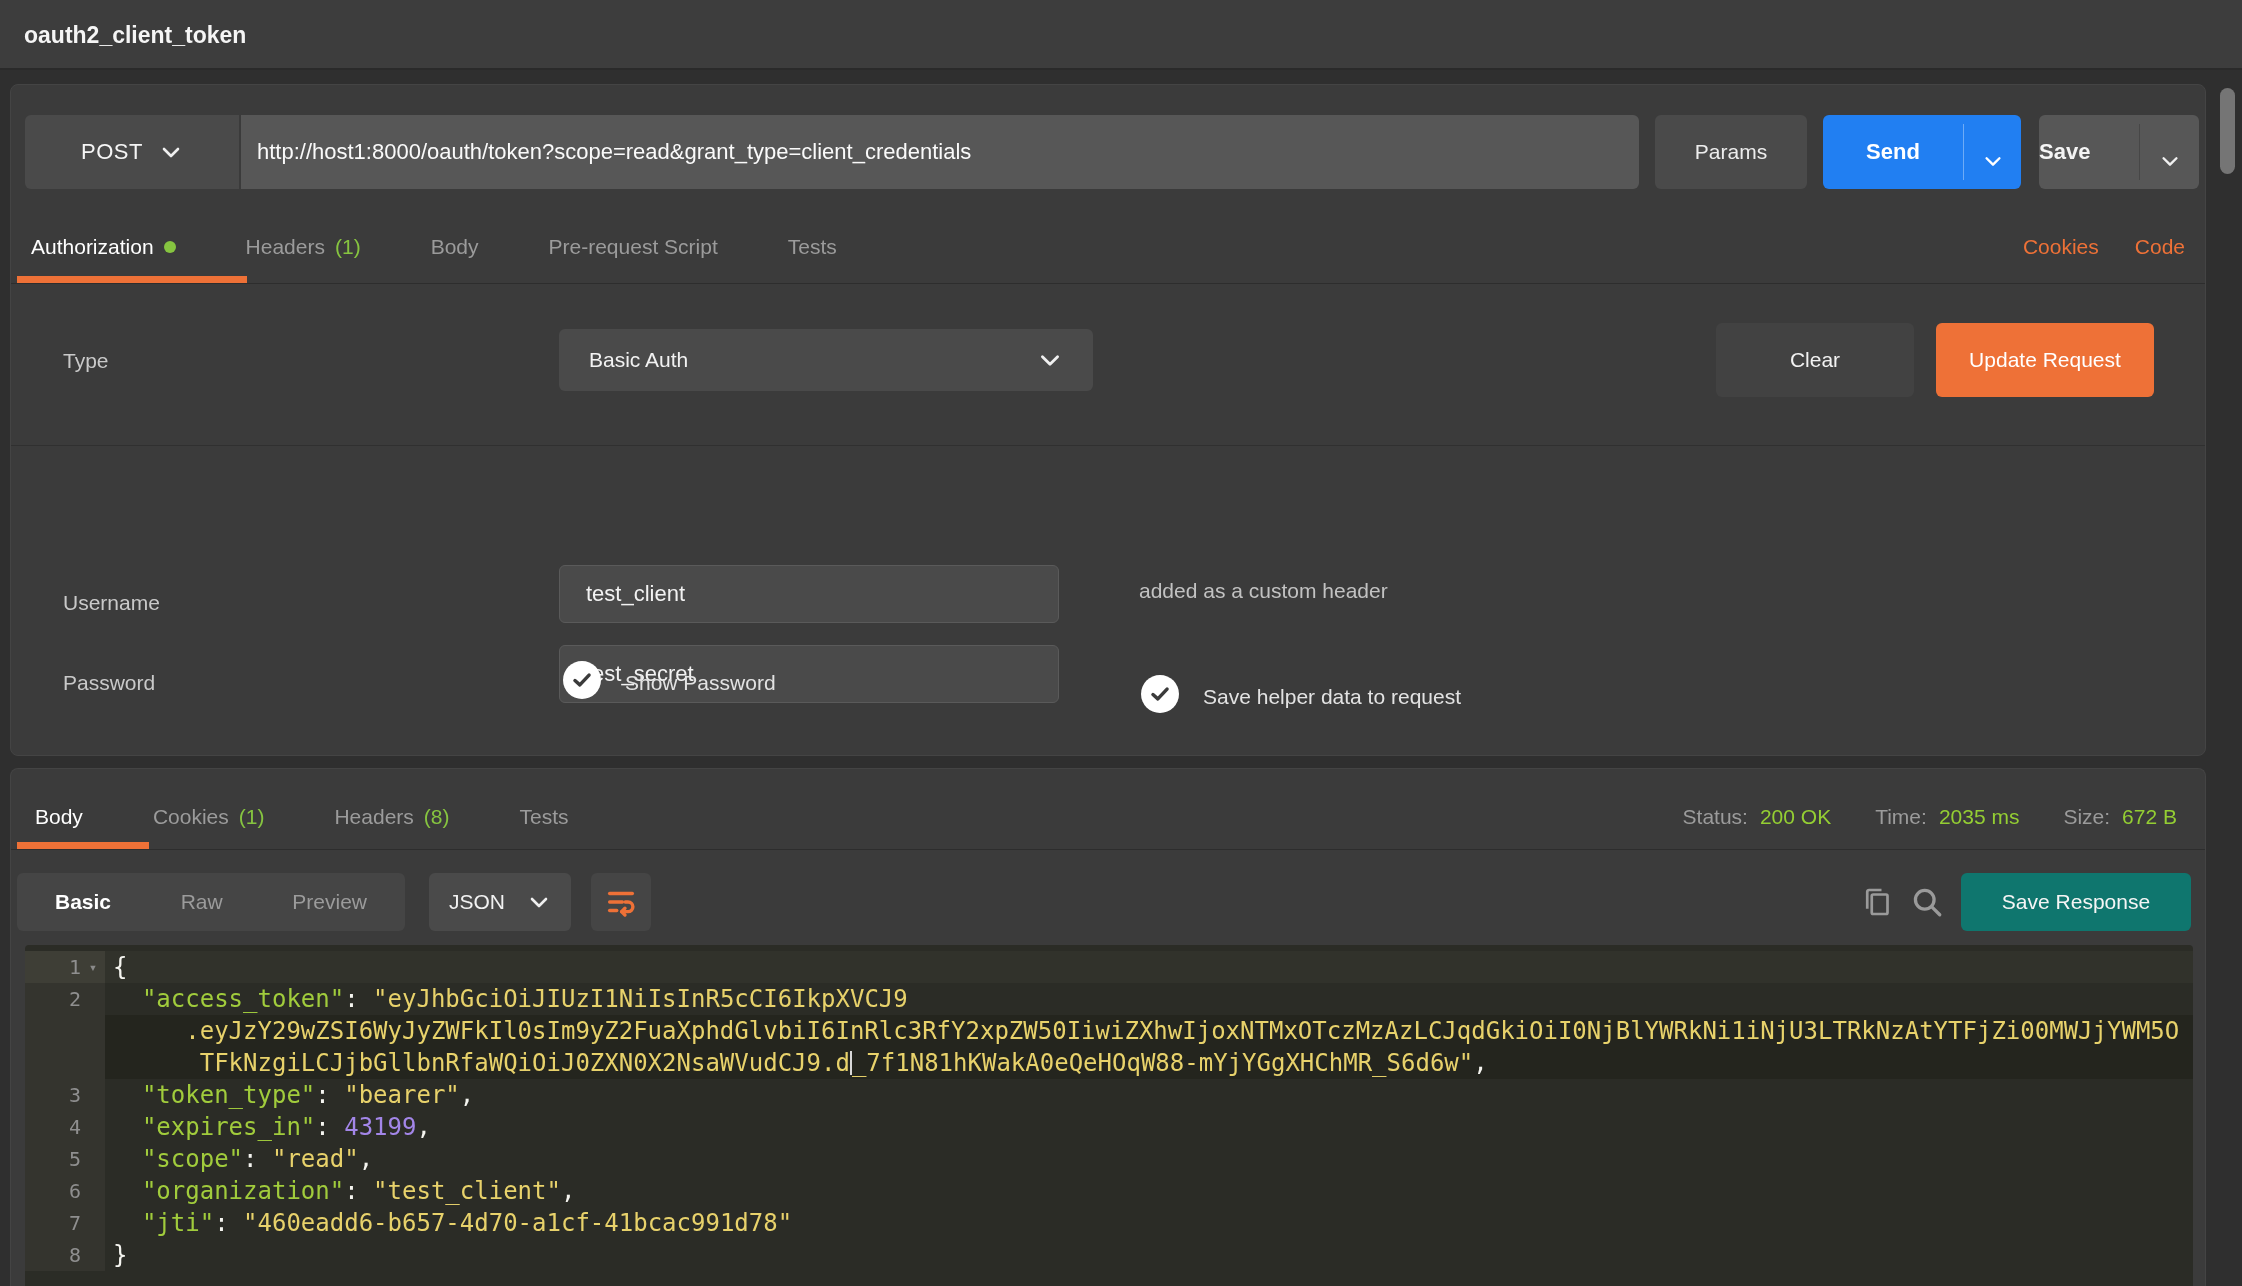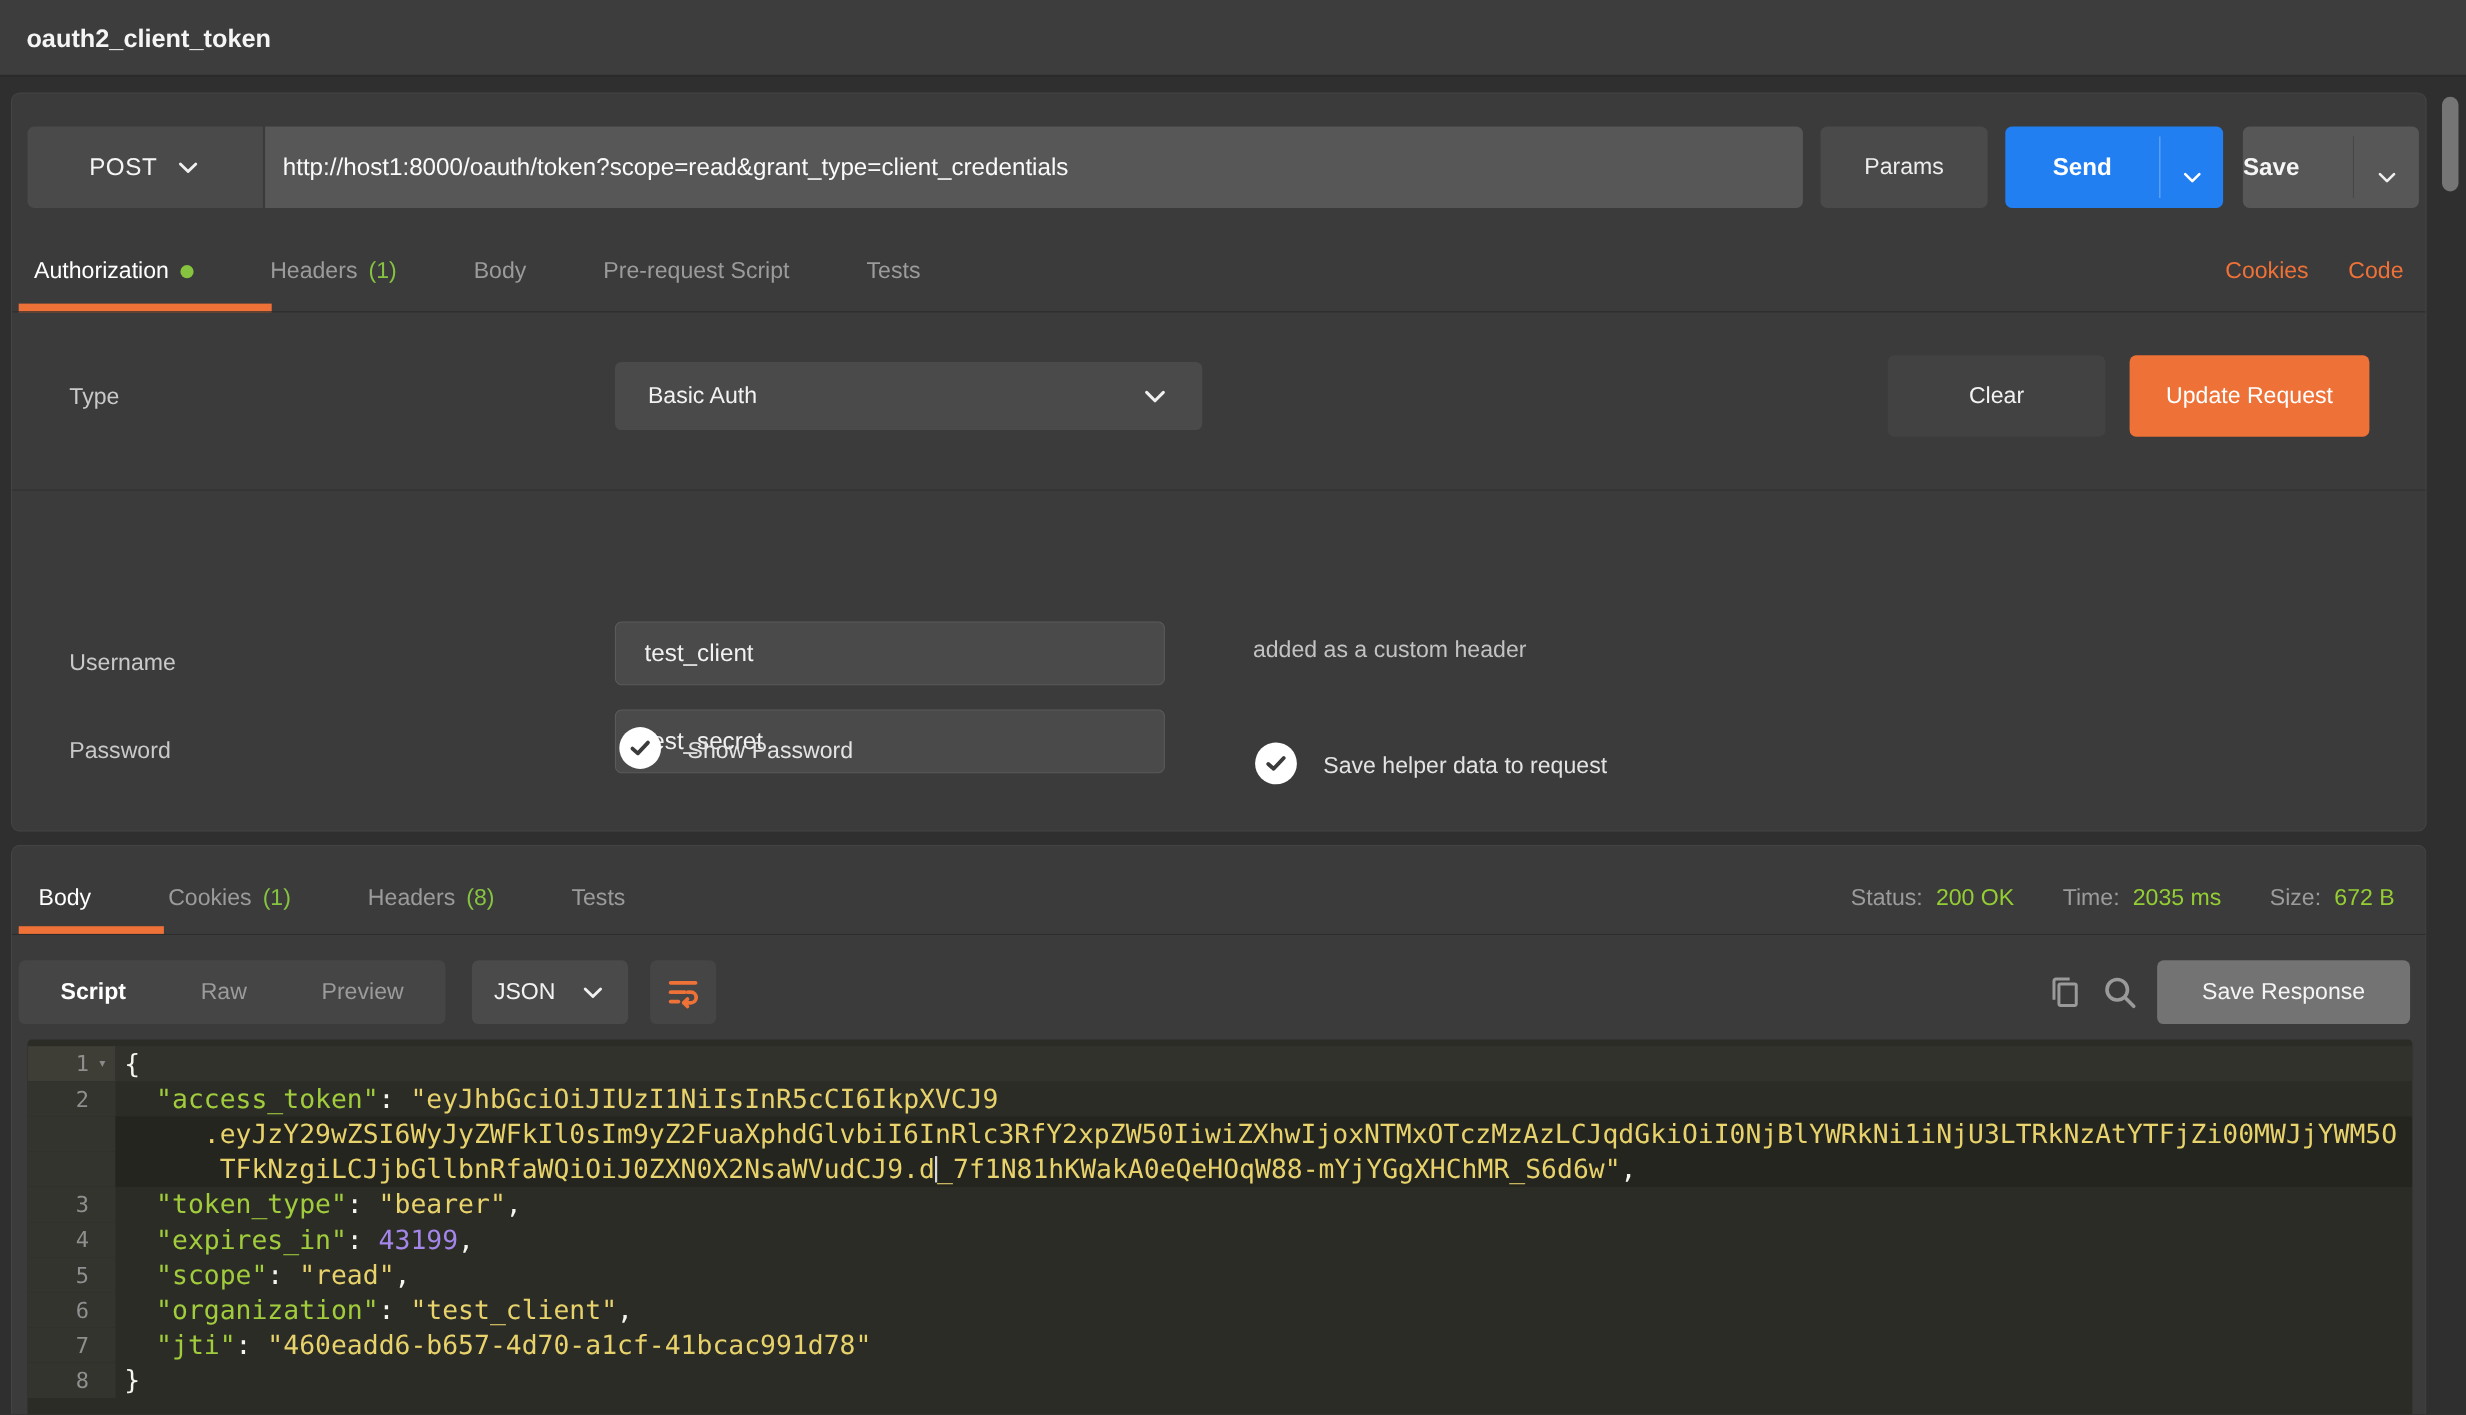--- a/index.html
+++ b/index.html
@@ -72,21 +72,21 @@
   
   #resp-toolbar{position:absolute;left:0;right:0;top:104px;height:58px}
   #view-modes{position:absolute;left:6px;top:0;width:388px;height:58px;background:#454545;border-radius:6px;display:flex;align-items:center;justify-content:space-between;padding:0 38px}
   .mode{font-size:21px;color:#9B9B9B;cursor:pointer}
   .mode.active{color:#FFFFFF;font-weight:bold}
   #format-select{left:418px;top:0;width:142px;height:58px;padding:0 20px;font-size:21px}
   #wrap-btn{position:absolute;left:580px;top:0;width:60px;height:58px;background:#454545;border-radius:6px;display:flex;align-items:center;justify-content:center;cursor:pointer}
   .tool-icon{position:absolute;top:11px;width:36px;height:36px;cursor:pointer}
   #copy-icon{left:1848px}
   #search-icon{left:1898px}
-  #save-response-btn{position:absolute;right:14px;top:0;width:230px;height:58px;background:#737373;border-radius:6px;display:flex;align-items:center;justify-content:center;font-size:21px;color:#F5F5F5;cursor:pointer}
+  #save-response-btn{position:absolute;right:14px;top:0;width:230px;height:58px;background:#0f766e;border-radius:6px;display:flex;align-items:center;justify-content:center;font-size:21px;color:#F5F5F5;cursor:pointer}
 
   
   #code-area{position:absolute;left:14px;top:176px;width:2168px;bottom:0;background:#2B2C26;border-radius:4px 4px 0 0;overflow:hidden;padding-top:6px}
   .code-row{display:flex;height:32px}
   .gutter-cell{width:80px;flex:none;background:#34342E;display:flex;justify-content:flex-end;align-items:center;font-family:"DejaVu Sans Mono",monospace;font-size:20px;color:#8F8F8F}
   .line-num{width:44px;text-align:right;display:inline-block}
   .fold{width:24px;text-align:center;font-size:14px;color:#8A8A8A}
   .code-content{flex:1;white-space:pre;font-family:"DejaVu Sans Mono",monospace;font-size:24px;line-height:32px;padding-left:8px}
   .code-row.band .code-content{background:#24251E}
   .code-row.hl .code-content{background:#31322B}
@@ -229,21 +229,21 @@
     <span class="stat-pair">
       <span class="stat-label">Size:</span>
       <span class="stat-value">672 B</span>
     </span>
   </div>
   <div id="response-underline" class="tab-underline"></div>
   <div id="response-tabs-divider" class="tabs-divider"></div>
 
   <div id="resp-toolbar">
     <div id="view-modes">
-        <span class="mode active">Script</span>
+        <span class="mode active">Basic</span>
         <span class="mode">Raw</span>
         <span class="mode">Preview</span>
       </div>
     <div id="format-select" class="select">
       <span>JSON</span>
       <span style="display:flex">
         <svg width="24" height="24" viewBox="0 0 24 24">
             <polyline points="5 9 12 16 19 9" fill="none" stroke="#F0F0F0" stroke-width="2.6" stroke-linecap="round" stroke-linejoin="round"></polyline>
           </svg>
       </span>

